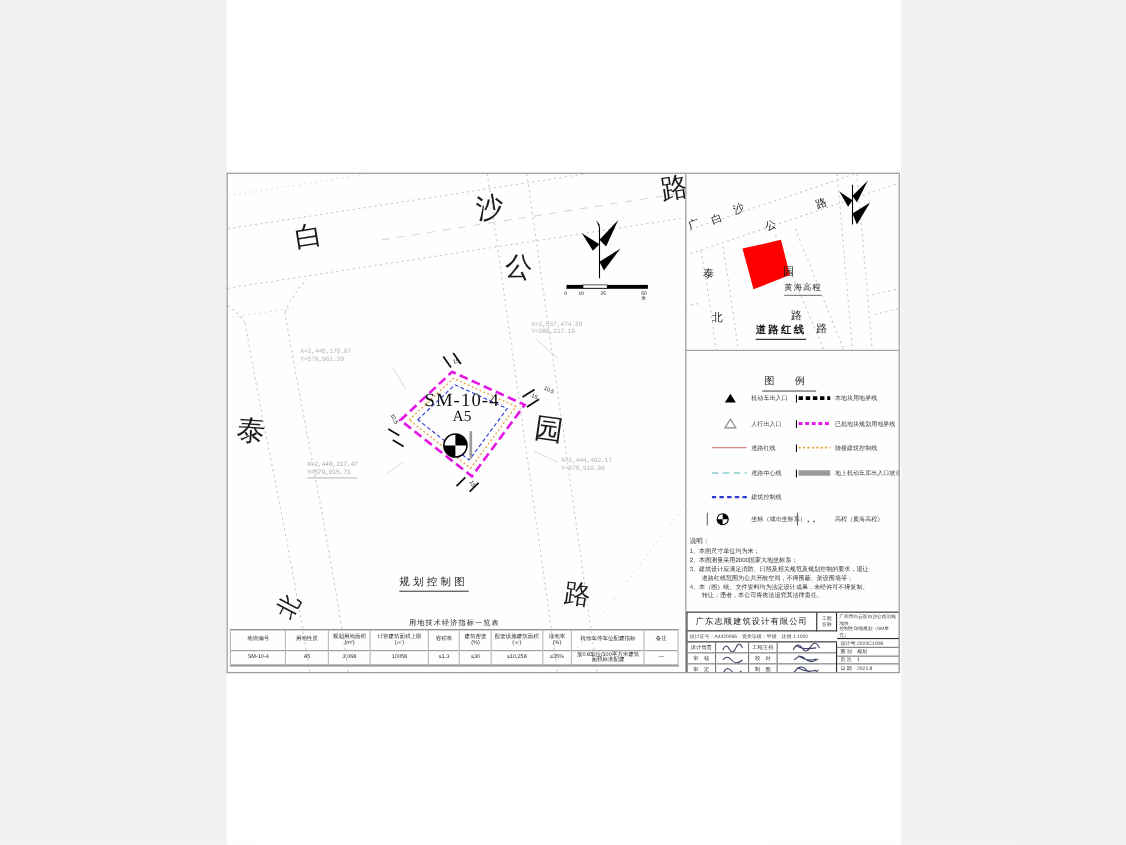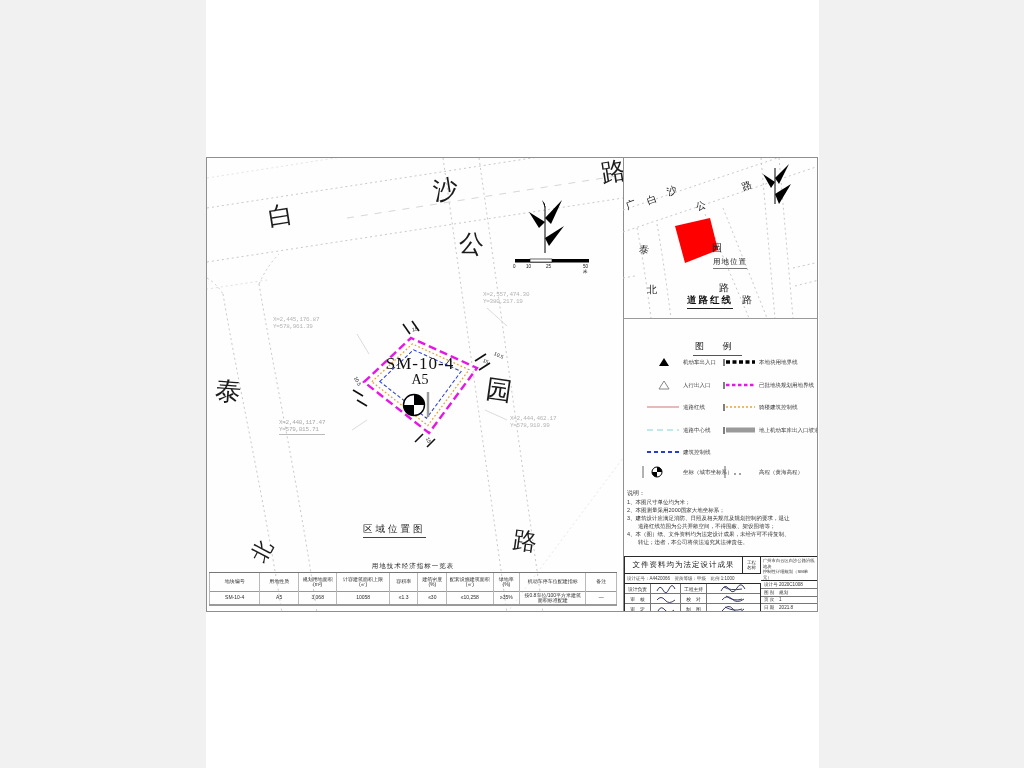--- a/index.html
+++ b/index.html
@@ -241,21 +241,21 @@
     
     <div class="scalebar">
       <div class="scalelabels">
         <span style="left:0px">0</span>
         <span style="left:13px">10</span>
         <span style="left:33px">25</span>
         <span style="left:70px">50米</span>
       </div>
     </div>
 
-    <div class="caption">区域位置图</div>
+    <div class="caption">规划控制图</div>
 
     
     <div class="itable">
       <div class="ttl">用地技术经济指标一览表</div>
       <div class="grid grid2">
         <div class="col" style="width:50px">
           <div class="th">地块编号</div>
           <div class="td">SM-10-4</div>
         </div>
         <div class="col" style="width:38px">
@@ -333,21 +333,21 @@
     <div class="irl i0">广</div>
     <div class="irl i1">白</div>
     <div class="irl i2">沙</div>
     <div class="irl i3">公</div>
     <div class="irl i4">路</div>
     <div class="irl i5">泰</div>
     <div class="irl i6">北</div>
     <div class="irl i7">园</div>
     <div class="irl i8">路</div>
     <div class="irl i9">路</div>
-    <div class="sitelabel">用地位置</div>
+    <div class="sitelabel">黄海高程</div>
     <div class="inset-title">道路红线</div>
   </div>
 
   <div class="legend">
     <div class="lg-title">图 例</div>
 
     <div class="lgrow" style="left:24px;top:38px">
       <span class="mk">
         <svg width="32" height="10">
             <polygon points="12,9 17,1 22,9" fill="#000"></polygon>
@@ -451,21 +451,21 @@
     <div class="nt">说明：</div>
     <div class="nl">1、本图尺寸单位均为米；</div>
     <div class="nl">2、本图测量采用2000国家大地坐标系；</div>
     <div class="nl">3、建筑设计应满足消防、日照及相关规范及规划控制的要求，退让</div>
     <div class="nl">　　道路红线范围为公共开敞空间，不得围蔽、架设围墙等；</div>
     <div class="nl">4、本（图）纸、文件资料均为法定设计成果，未经许可不得复制、</div>
     <div class="nl">　　转让；违者，本公司将依法追究其法律责任。</div>
   </div>
 
   <div class="tb">
-    <div class="cell tb-company">文件资料均为法定设计成果</div>
+    <div class="cell tb-company">广东志顺建筑设计有限公司</div>
     <div class="cell tb-plabel" style="white-space:pre-line">工程
 名称</div>
     <div class="cell tb-project" style="white-space:pre-line">广州市白云区白沙公路沿线地块
 控制性详细规划（SM单元）
 SM-10-4地块 规划控制图则</div>
     <div class="cell tb-cert">设计证号：A4420066　资质等级：甲级　比例 1:1000</div>
 
     <div class="cell tb-sign">
       <div class="srow">
         <div class="sl">设计负责</div>

